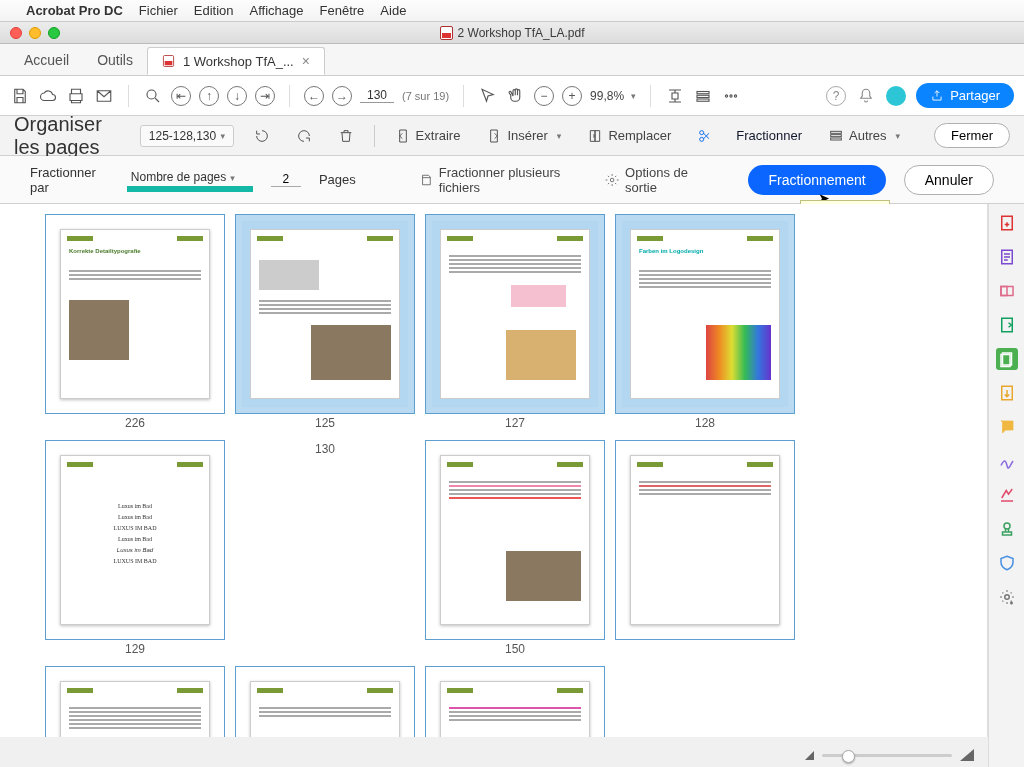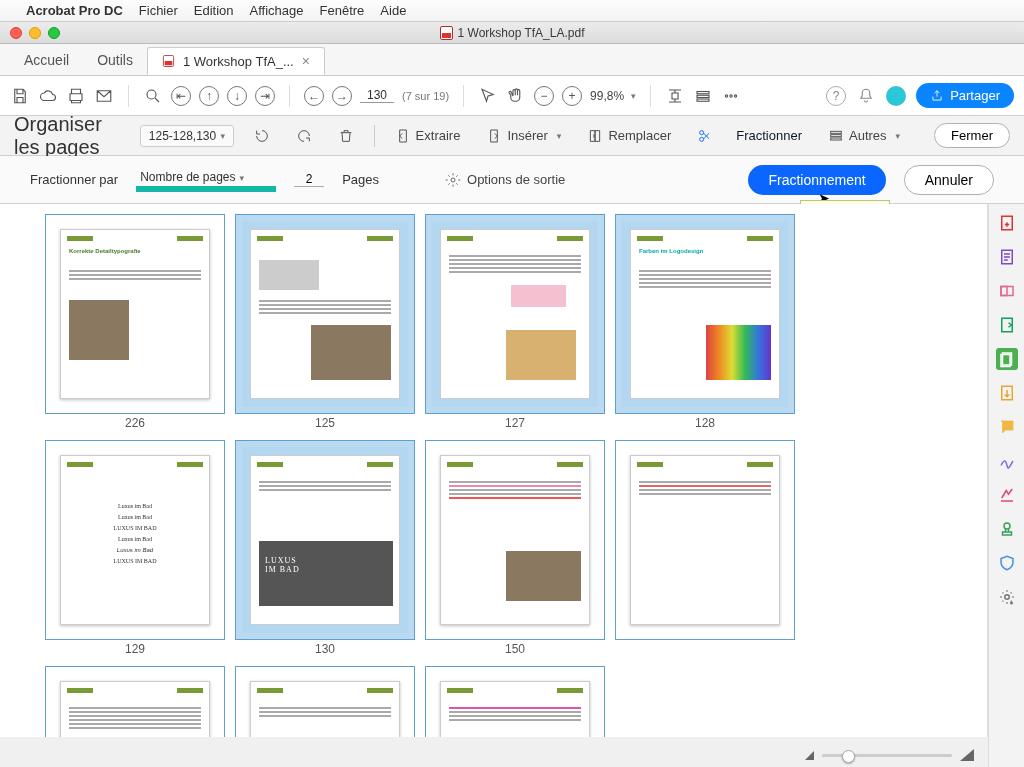--- a/index.html
+++ b/index.html
@@ -117,21 +117,21 @@
 </div>
 
 <div class="titlebar">
   <div class="traffic">
     <div class="dot red"></div>
     <div class="dot yellow"></div>
     <div class="dot green"></div>
   </div>
   <div class="title">
     <span class="pdf-icon"></span>
-    <span>1  Workshop TfA_LA.pdf</span>
+    <span>2  Workshop TfA_LA.pdf</span>
   </div>
 </div>
 
 <div class="tabrow">
   <div class="link">Accueil</div>
   <div class="link">Outils</div>
   <div class="doctab">
     <span class="pdf-icon" style="transform:scale(.85)"></span>
     <span>1  Workshop TfA_...</span>
     <span class="close">×</span>
@@ -295,20 +295,26 @@
 </div>
 
 <div class="splitbar">
   <span class="label">Fractionner par</span>
   <div class="dd dd-caret">Nombre de pages</div>
   <input class="num" value="2" style="">
   <span class="label">Pages</span>
   <div style="width:30px"></div>
   <div class="linkbtn">
       <svg viewBox="0 0 24 24">
+        <path d="M6 4h10l3 3v13H6zM6 8h13"></path>
+      </svg>
+      <span>Fractionner plusieurs fichiers</span>
+    </div>
+  <div class="linkbtn">
+      <svg viewBox="0 0 24 24">
         <circle cx="12" cy="12" r="3"></circle>
         <path d="M12 2v3M12 19v3M4 12H1M23 12h-3M5 5l2 2M17 17l2 2M5 19l2-2M17 7l2-2"></path>
       </svg>
       <span>Options de sortie</span>
     </div>
   <div style="flex:1"></div>
   <button class="primary">Fractionnement</button>
   <button class="secondary">Annuler</button>
   <span class="cursor-arrow">➤</span>
   <div class="tooltip">Fractionnement</div>
@@ -389,33 +395,20 @@
         <div class="selwrap">
           <div class="thumb">
             <div class="bar"></div>
             <div class="bar2"></div>
             <div style="position:absolute;top:45px;left:25px;right:25px;font-size:6px;color:#333;line-height:11px;text-align:center;font-family:serif">Luxus im Bad<br>Luxus im Bad<br>LUXUS IM BAD<br>Luxus im Bad<br><i>Luxus im Bad</i><br>LUXUS IM BAD</div>
           </div>
         </div>
         <div class="pagelabel">129</div>
       </div>
       <div class="thumbcell selected">
-        <div class="selwrap">
-          <div class="thumb">
-            <div class="bar"></div>
-            <div class="bar2"></div>
-            <div class="photo" style="top:85px;left:8px;width:134px;height:65px;background:#555"></div>
-            <div style="position:absolute;top:100px;left:14px;color:#fff;font-size:8px;font-family:serif;letter-spacing:1px">LUXUS<br>IM BAD</div>
-            <div class="txt" style="top:25px">
-              <span></span>
-              <span></span>
-              <span></span>
-            </div>
-          </div>
-        </div>
         <div class="pagelabel">130</div>
       </div>
       <div class="thumbcell">
         <div class="selwrap">
           <div class="thumb">
             <div class="bar"></div>
             <div class="bar2"></div>
             <div class="photo" style="top:95px;left:65px;width:75px;height:50px;"></div>
             <div class="txt" style="top:25px">
               <span></span>

